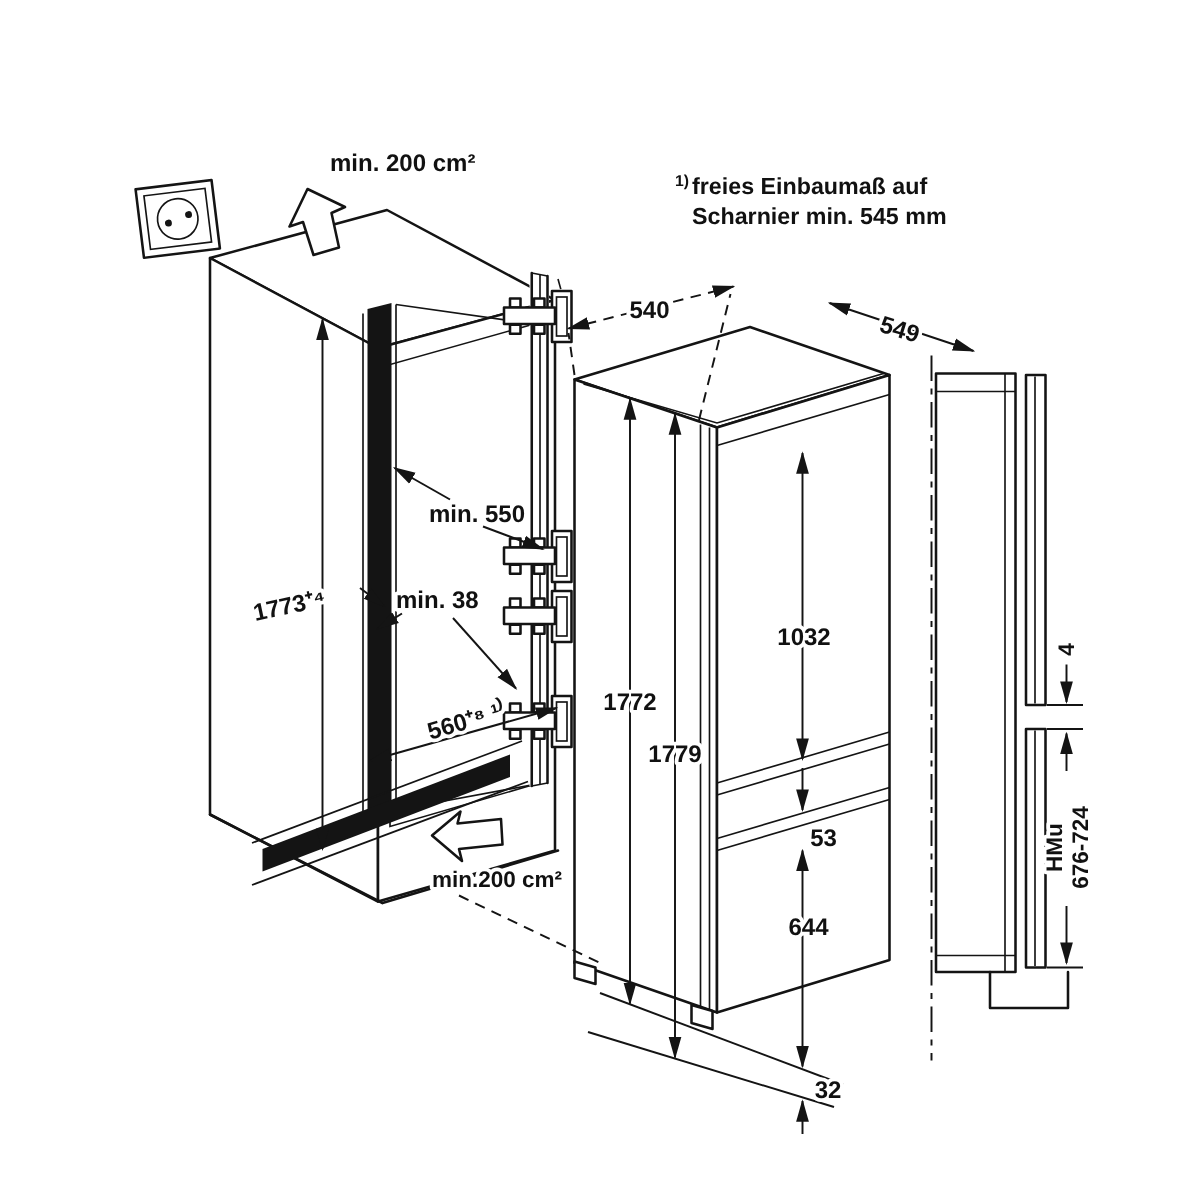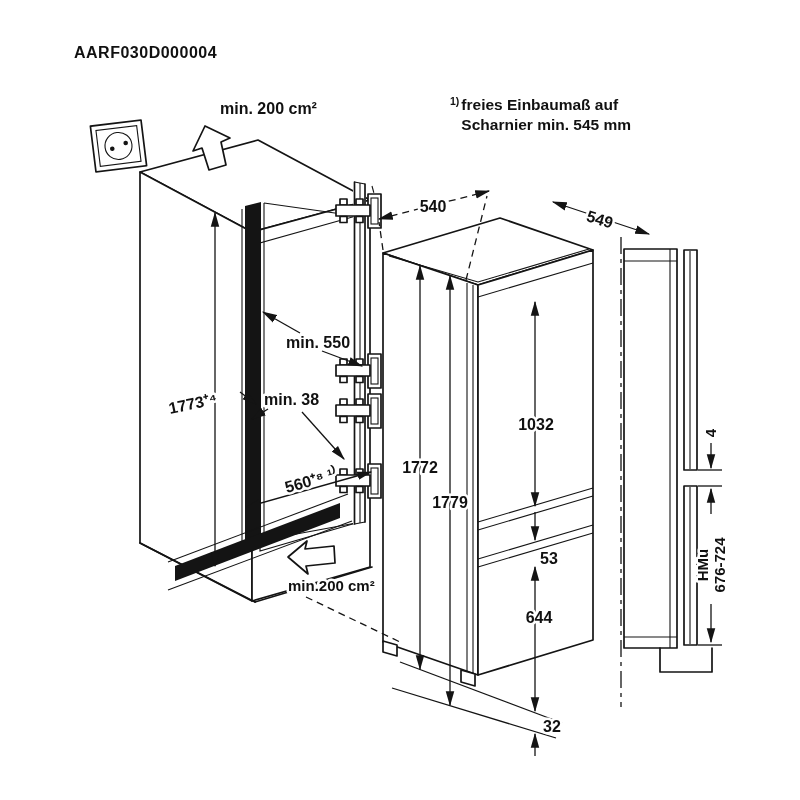--- a/index.html
+++ b/index.html
@@ -1,20 +1,20 @@
 <!DOCTYPE html>
 <html><head>
 <meta charset="utf-8">
 <style>
   html,body{margin:0;padding:0;background:#fff;}
   .page{position:relative;width:800px;height:800px;background:#fff;overflow:hidden;
         font-family:"Liberation Sans",sans-serif;color:#111;}
   .page svg{position:absolute;left:0;top:0;}
   .code{position:absolute;left:74px;top:44px;font-weight:bold;font-size:16px;letter-spacing:.5px;}
-  .footnote{position:absolute;left:450px;top:95px;font-weight:bold;font-size:15.5px;line-height:1.28;}
+  .footnote{position:absolute;left:450px;top:115px;font-weight:bold;font-size:15.5px;line-height:1.28;}
   .footnote .mk{font-size:10.5px;vertical-align:8px;margin-right:2px;}
   .footnote .ft-text{display:inline-block;vertical-align:top;white-space:pre-line;}
   
   .ln{stroke:#141414;stroke-width:1.7;fill:none;stroke-linecap:round;stroke-linejoin:round;}
   .thin{stroke:#141414;stroke-width:1.1;fill:none;}
   .wh{fill:#fff;stroke:#141414;stroke-width:1.7;stroke-linejoin:round;}
   .blk{fill:#141414;stroke:none;}
   .dash{stroke-dasharray:7 5;}
   .cdash{stroke-dasharray:17 5 4 5;}
   .dim{stroke:#141414;stroke-width:1.3;fill:none;}
@@ -197,18 +197,17 @@
   <g>
     <text class="lbl sm" x="711" y="438" transform="rotate(-90 711 433)">4</text>
     <text class="lbl sm" x="703" y="570" transform="rotate(-90 703 565)">HMu</text>
     <text class="lbl sm" x="720" y="570" transform="rotate(-90 720 565)">676-724</text>
   </g>
 
   <text class="lbl start" x="220" y="114">min. 200 cm²</text>
   <text class="lbl start sm" x="288" y="591">min.200 cm²</text>
 </svg>
 
-<div class="code">AARF030D000004</div>
 
 <div class="footnote"><span class="mk">1)</span><span class="ft-text">freies Einbaumaß auf
 Scharnier min. 545 mm</span></div>
 
 </div>
 
 </body></html>

